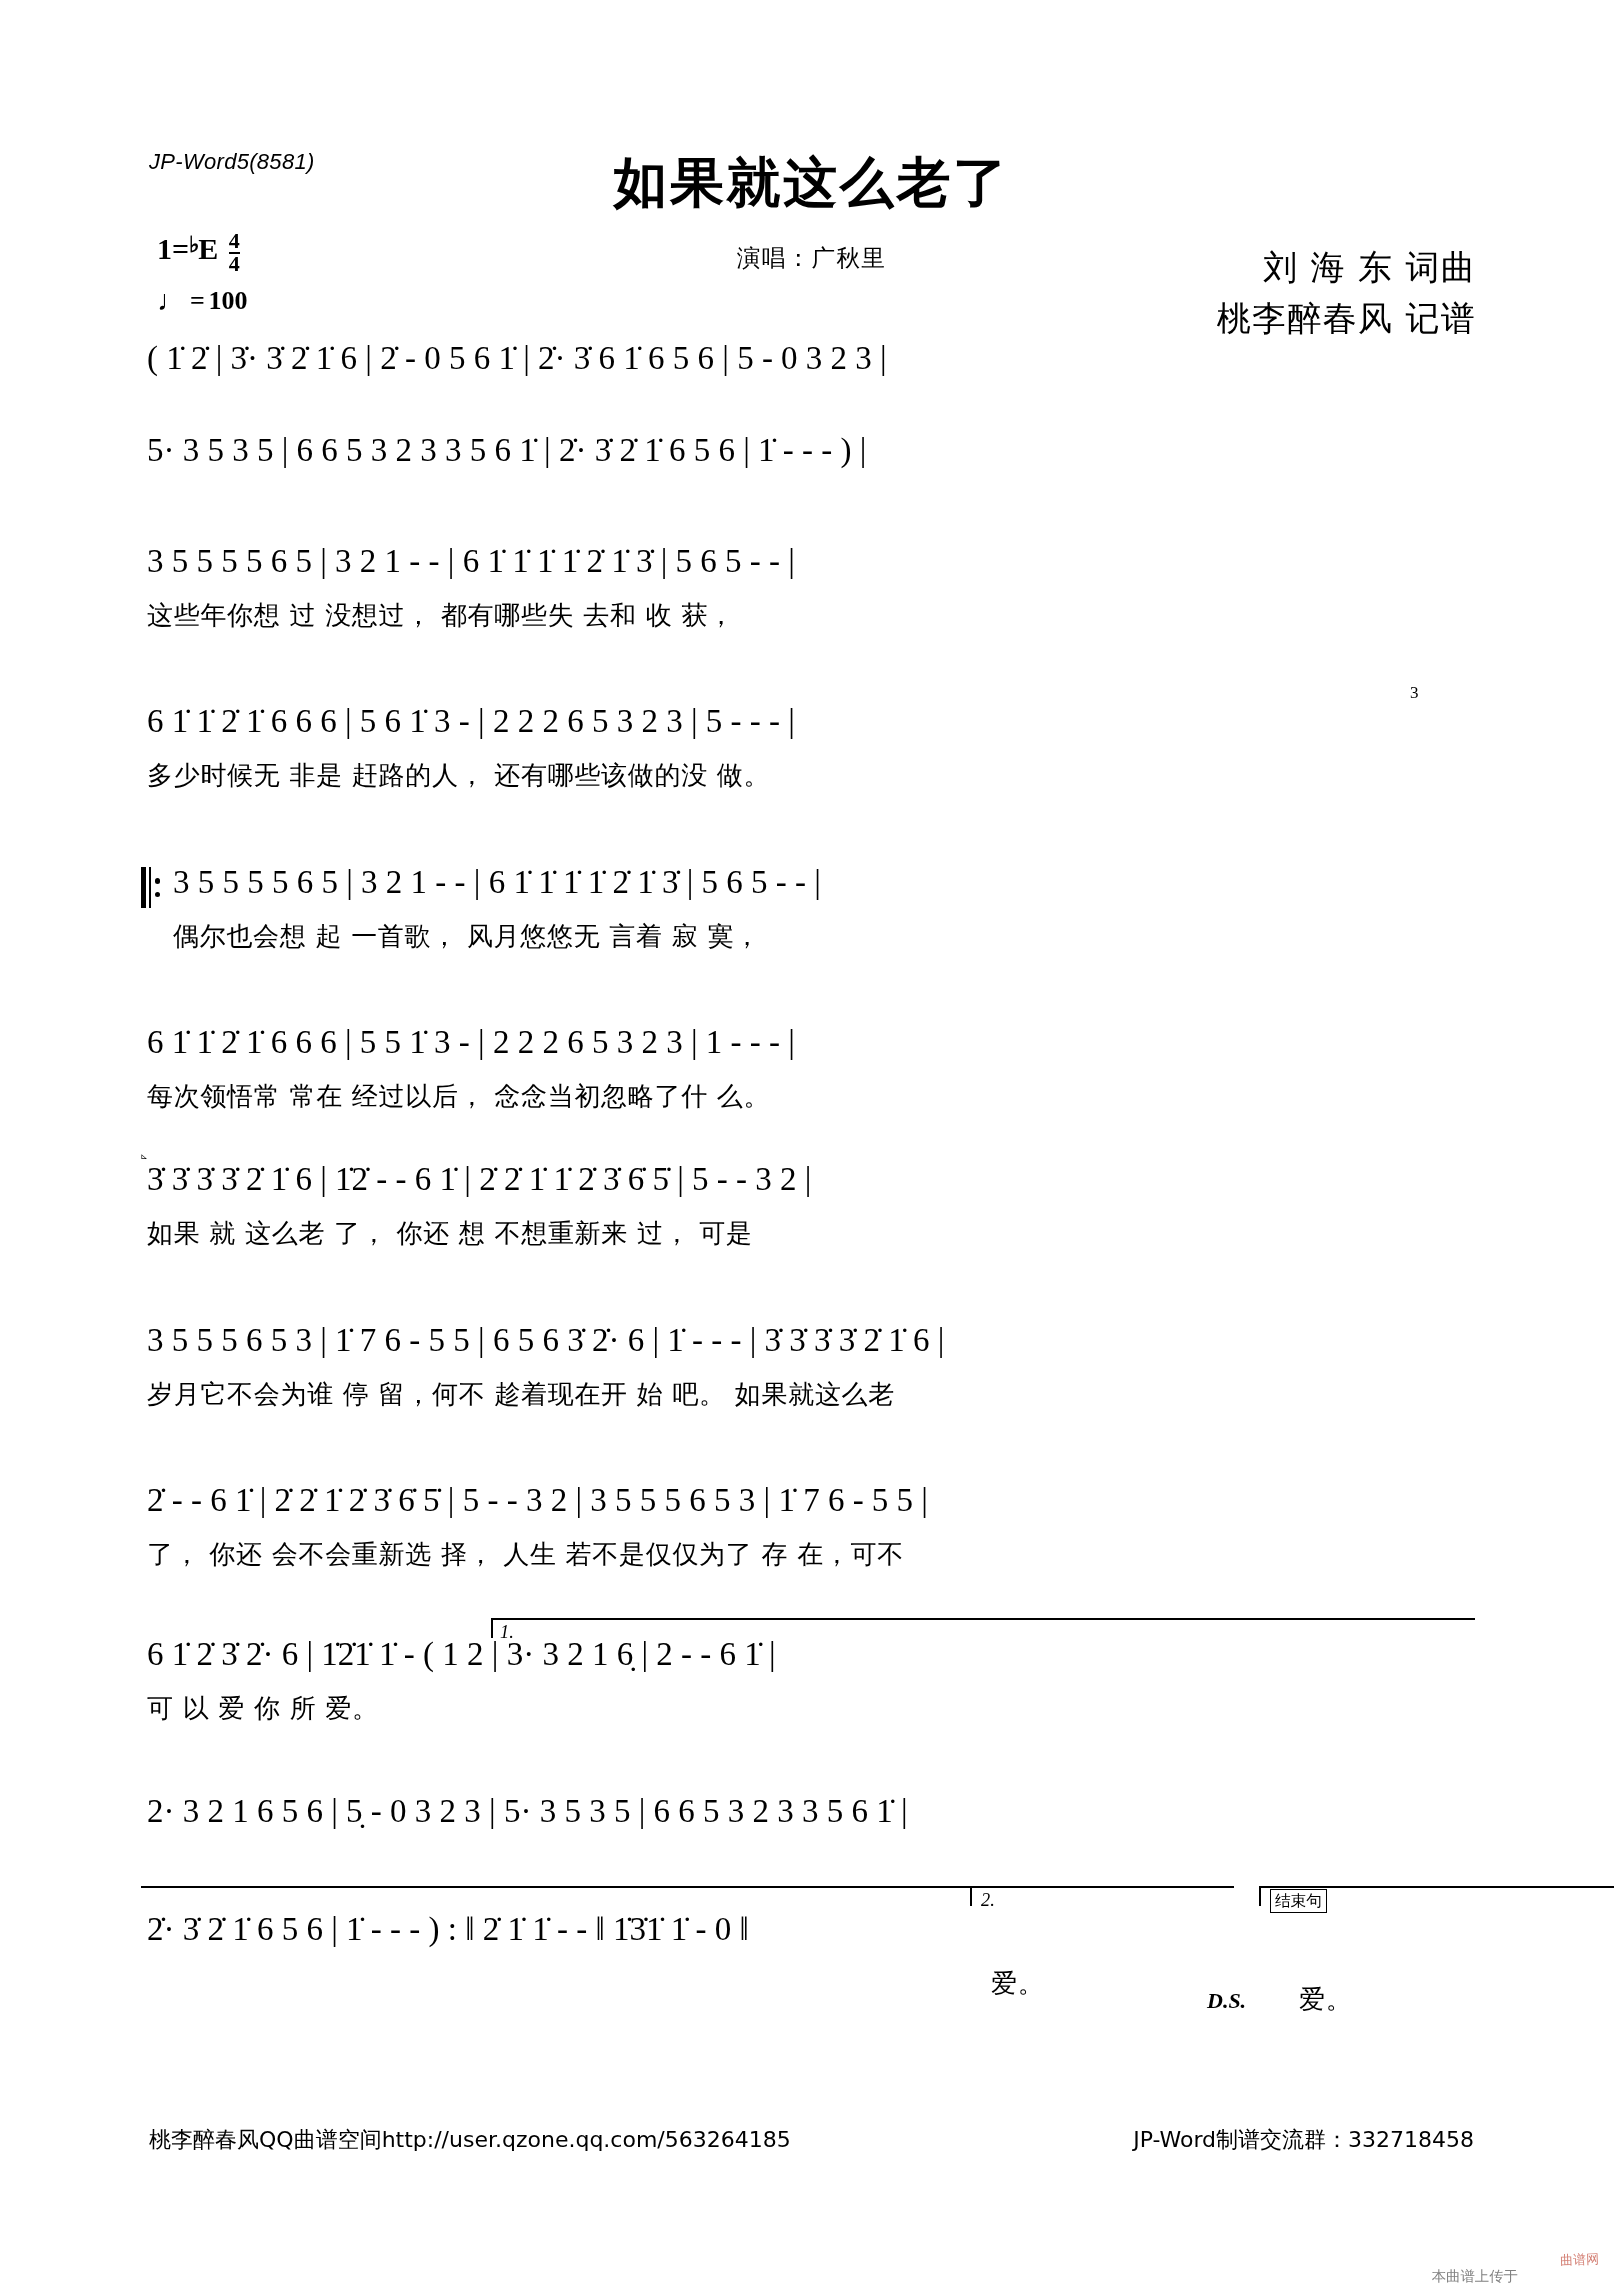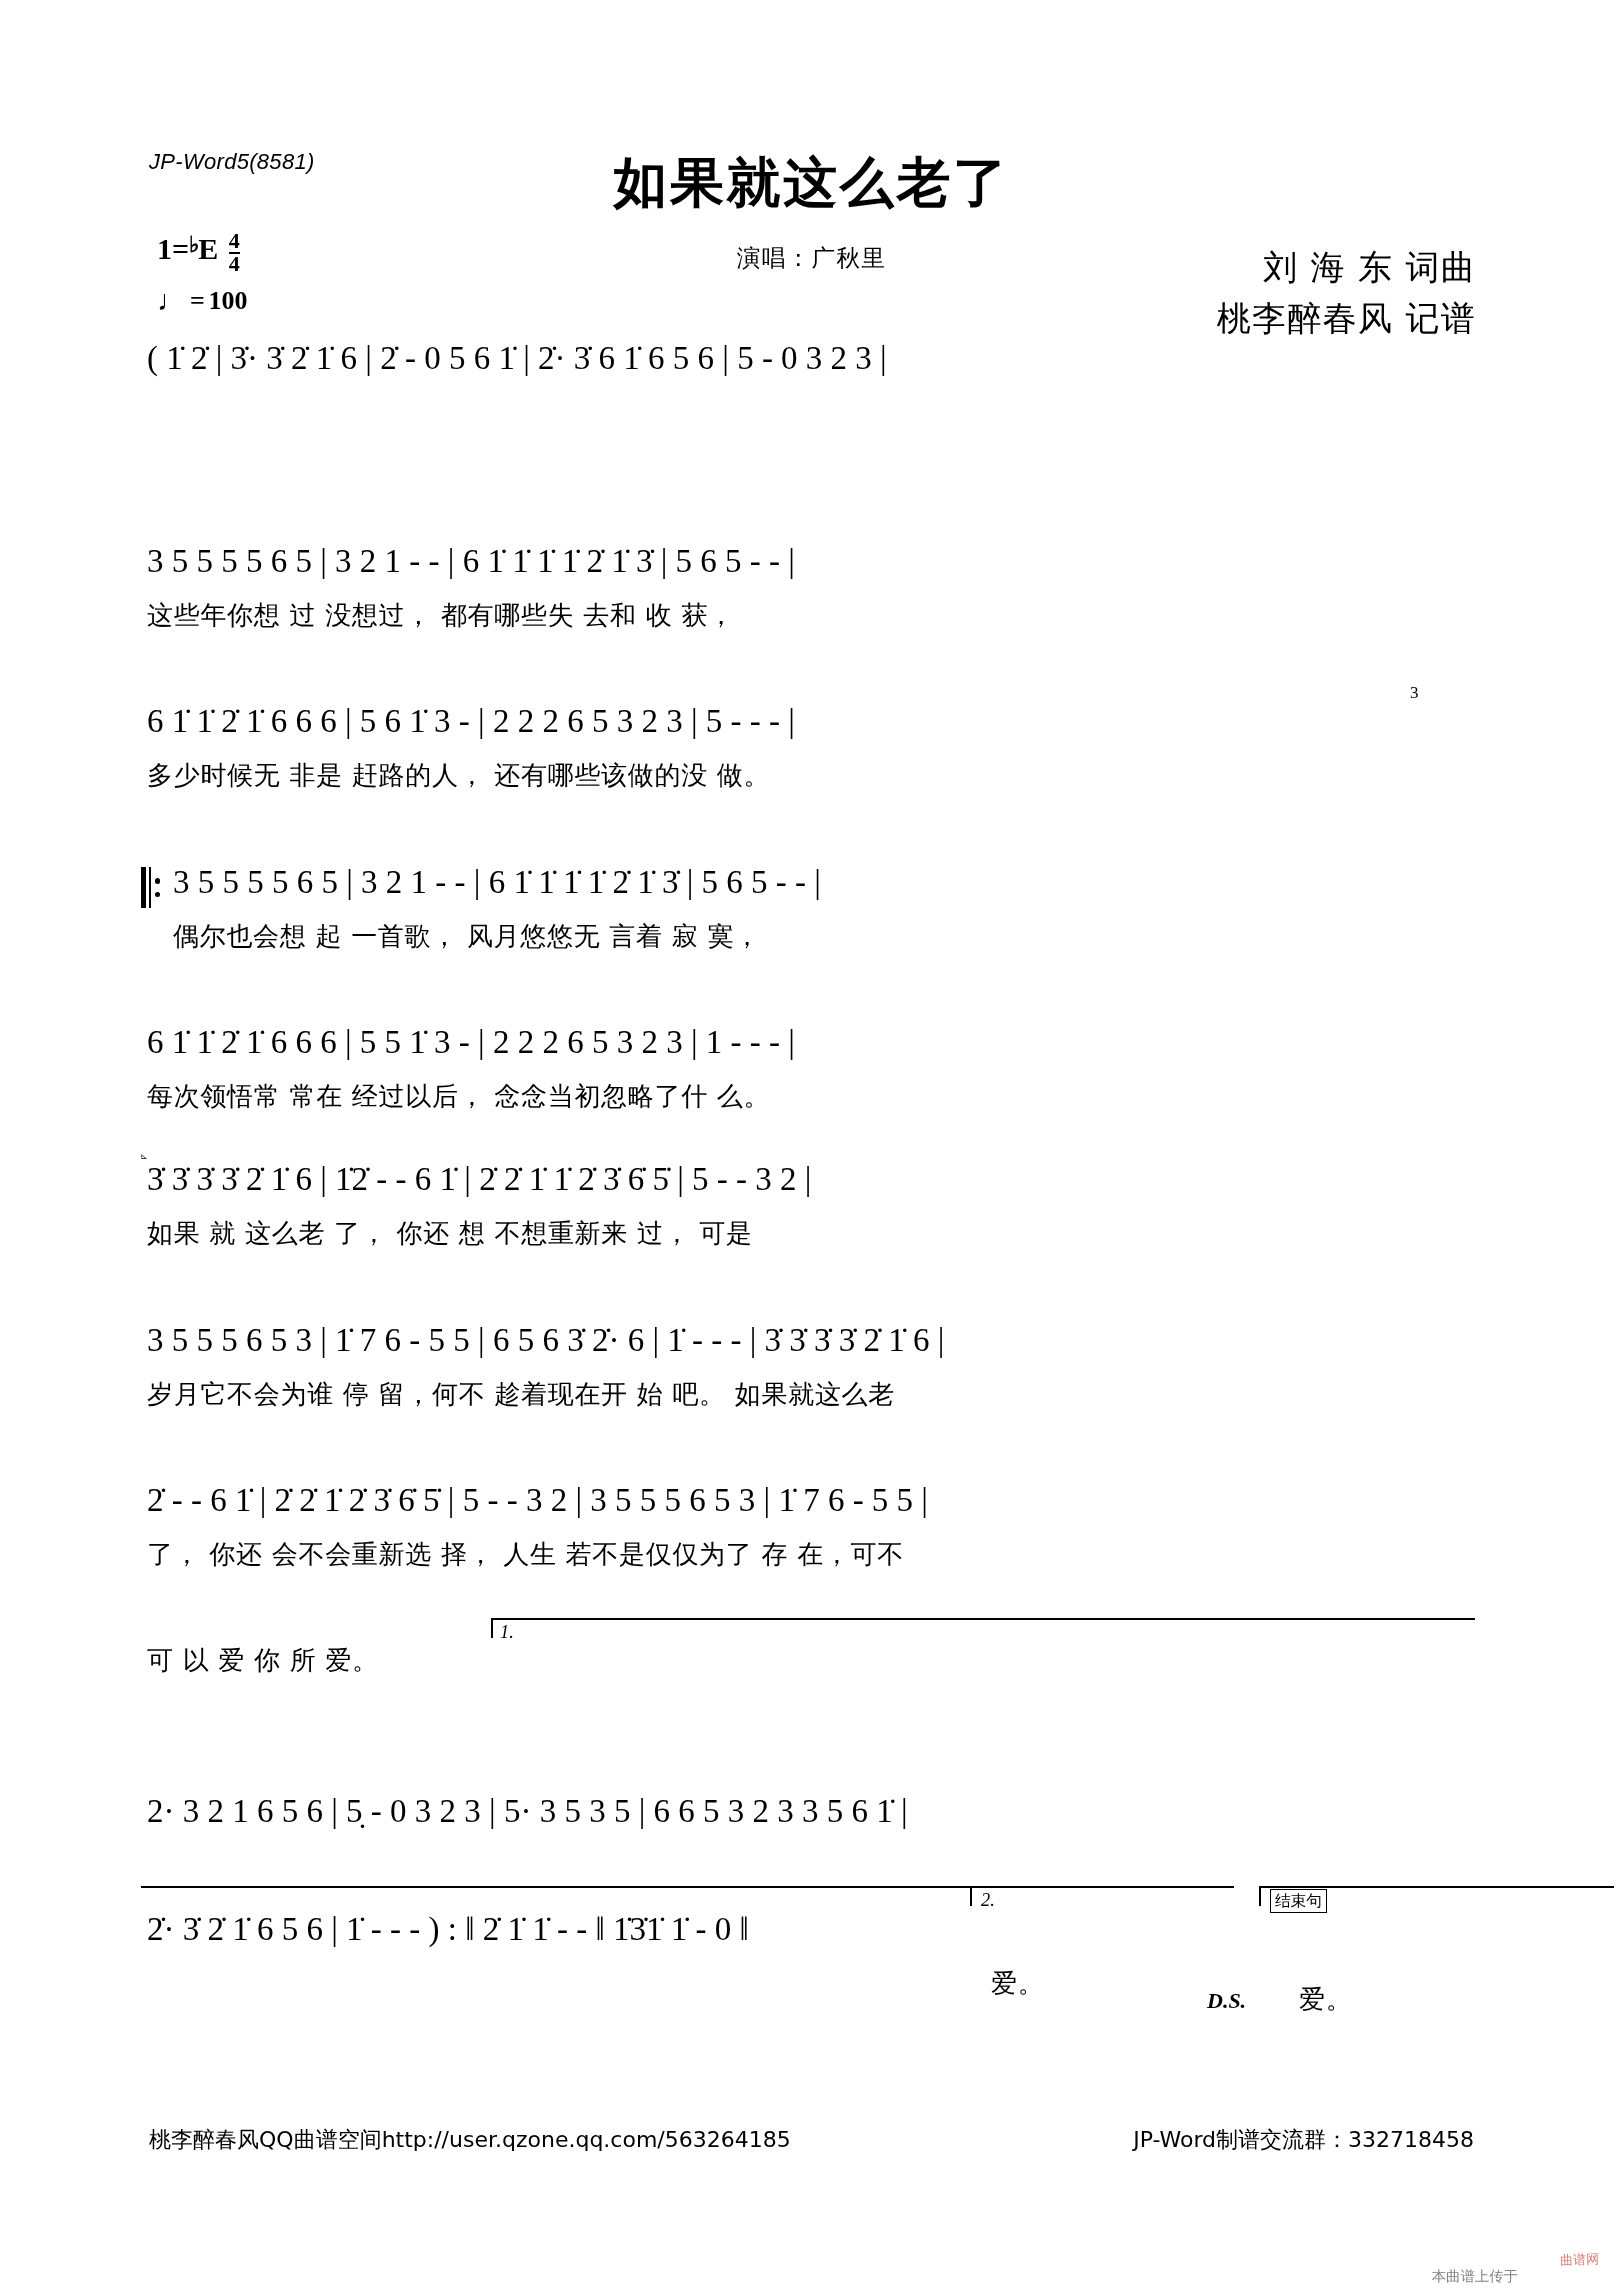--- a/index.html
+++ b/index.html
@@ -233,20 +233,23 @@
       <span class="note">♩</span>
       <span>=</span>
       <span>100</span>
     </div>
   </div>
 
   <div class="system" style="top:340px">
     <div class="notes">( 1̇ 2̇ | 3̇· 3̇ 2̇ 1̇ 6 | 2̇ - 0 5 6 1̇ | 2̇· 3̇ 6 1̇ 6 5 6 | 5 - 0 3 2 3 |</div>
   </div>
 
+  <div class="system" style="top:432px">
+    <div class="notes">5· 3 5 3 5 | 6 6 5 3 2 3 3 5 6 1̇ | 2̇· 3̇ 2̇ 1̇ 6 5 6 | 1̇ - - - ) |</div>
+  </div>
 
   <div class="system" style="top:543px">
     <div class="notes">3 5 5 5 5 6 5 | 3 2 1 - - | 6 1̇ 1̇ 1̇ 1̇ 2̇ 1̇ 3̇ | 5 6 5 - - |</div>
     <div class="lyrics">这些年你想 过 没想过， 都有哪些失 去和 收 获，</div>
   </div>
 
   <div class="system" style="top:703px">
     <div class="notes">6 1̇ 1̇ 2̇ 1̇ 6 6 6 | 5 6 1̇ 3 - | 2 2 2 6 5 3 2 3 | 5 - - - |</div>
     <div class="lyrics">多少时候无 非是 赶路的人， 还有哪些该做的没 做。</div>
     <div class="triplet" style="left:1263px; top:-19.6px">3</div>
@@ -280,20 +283,21 @@
   </div>
 
   <div class="system" style="top:1482px">
     <div class="notes">2̇ - - 6 1̇ | 2̇ 2̇ 1̇ 2̇ 3̇ 6̇ 5̇ | 5 - - 3 2 | 3 5 5 5 6 5 3 | 1̇ 7 6 - 5 5 |</div>
     <div class="lyrics">了， 你还 会不会重新选 择， 人生 若不是仅仅为了 存 在，可不</div>
   </div>
 
   <div class="system" style="top:1636px">
     <div class="ending-bracket" style="left:344px; top:-18.3px; width:982px;"></div>
     <div class="ending-label" style="left:353px; top:-14.4px">1.</div>
+    <div class="notes">6 1̇ 2̇ 3̇ 2̇· 6 | 1̇2̇1̇ 1̇ - ( 1 2 | 3· 3 2 1 6̣ | 2 - - 6 1̇ |</div>
     <div class="lyrics">可 以 爱 你 所 爱。</div>
   </div>
 
   <div class="system" style="top:1793px">
     <div class="notes">2· 3 2 1 6 5 6 | 5̣ - 0 3 2 3 | 5· 3 5 3 5 | 6 6 5 3 2 3 3 5 6 1̇ |</div>
   </div>
 
   <div class="system" style="top:1911px">
     <div class="ending-bracket" style="left:-6.5px; top:-25px; width:831px; border-left:none;"></div>
     <div class="ending-bracket" style="left:823px; top:-25px; width:262px;"></div>

